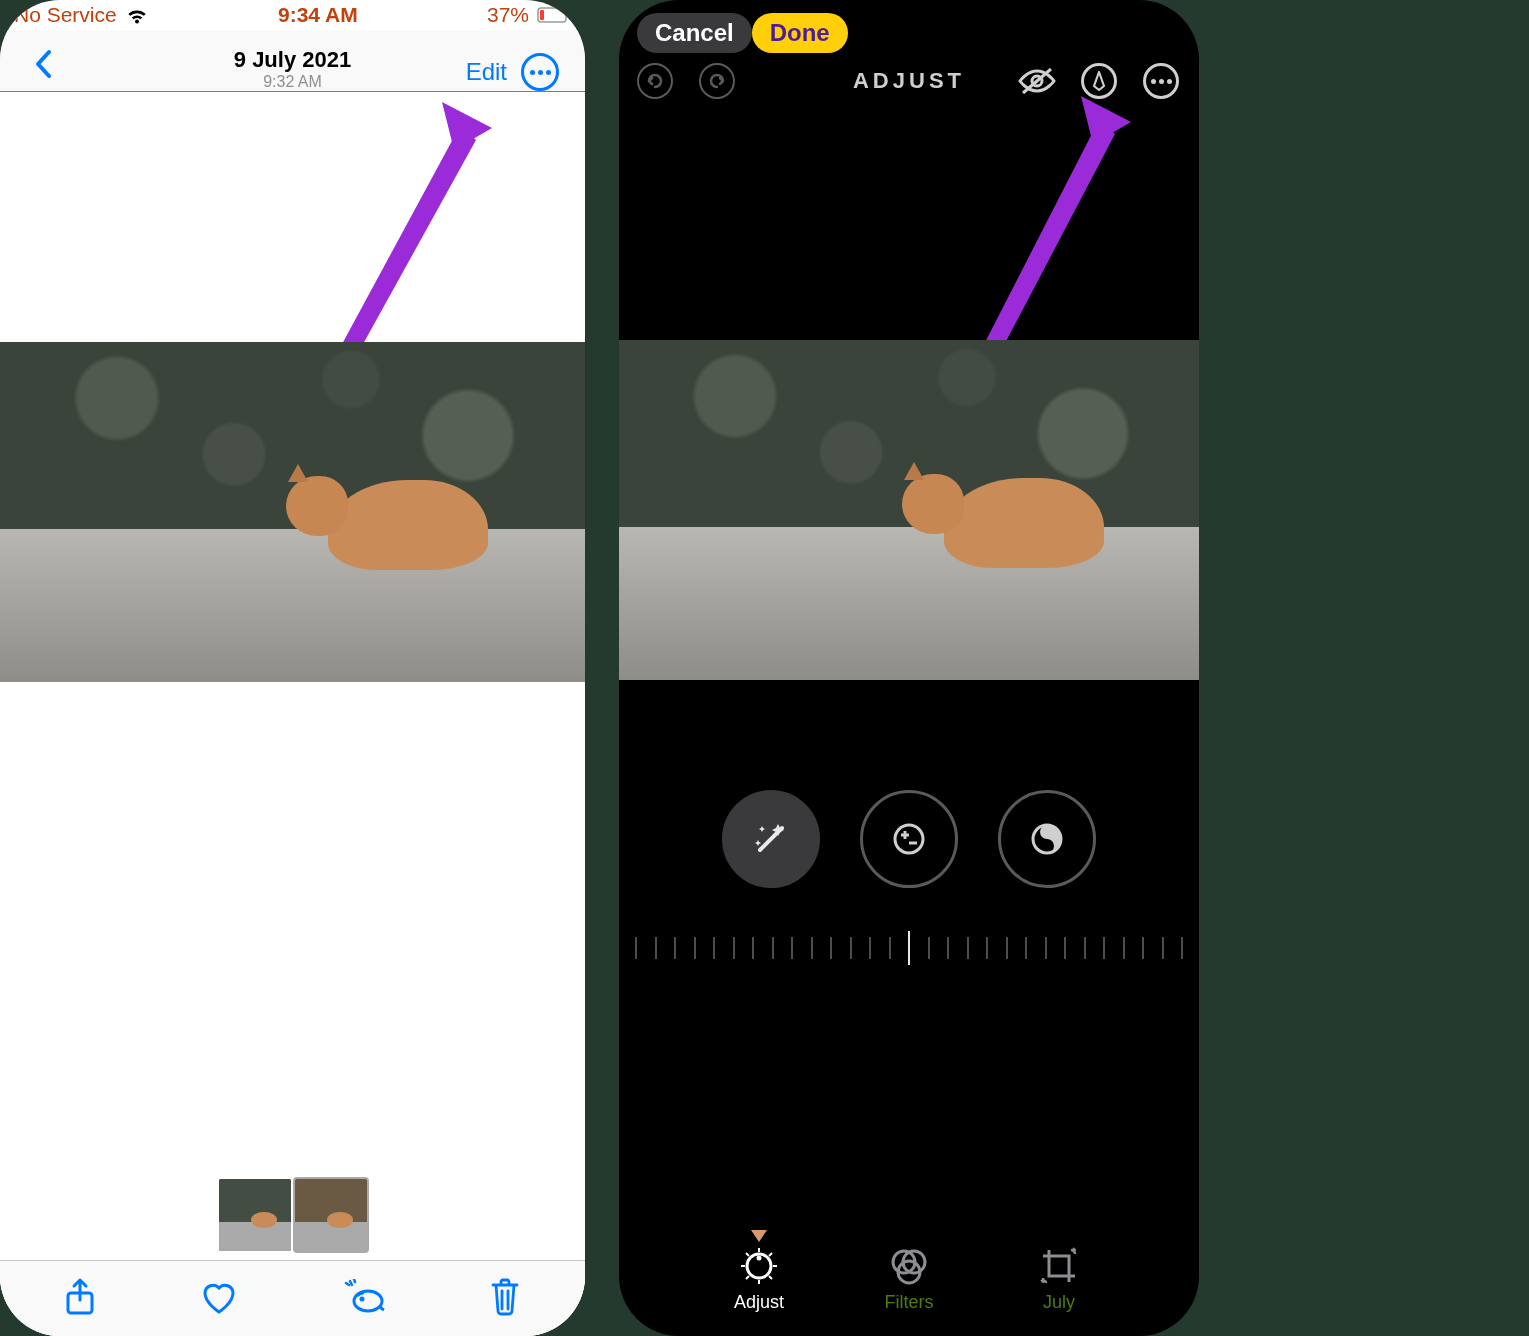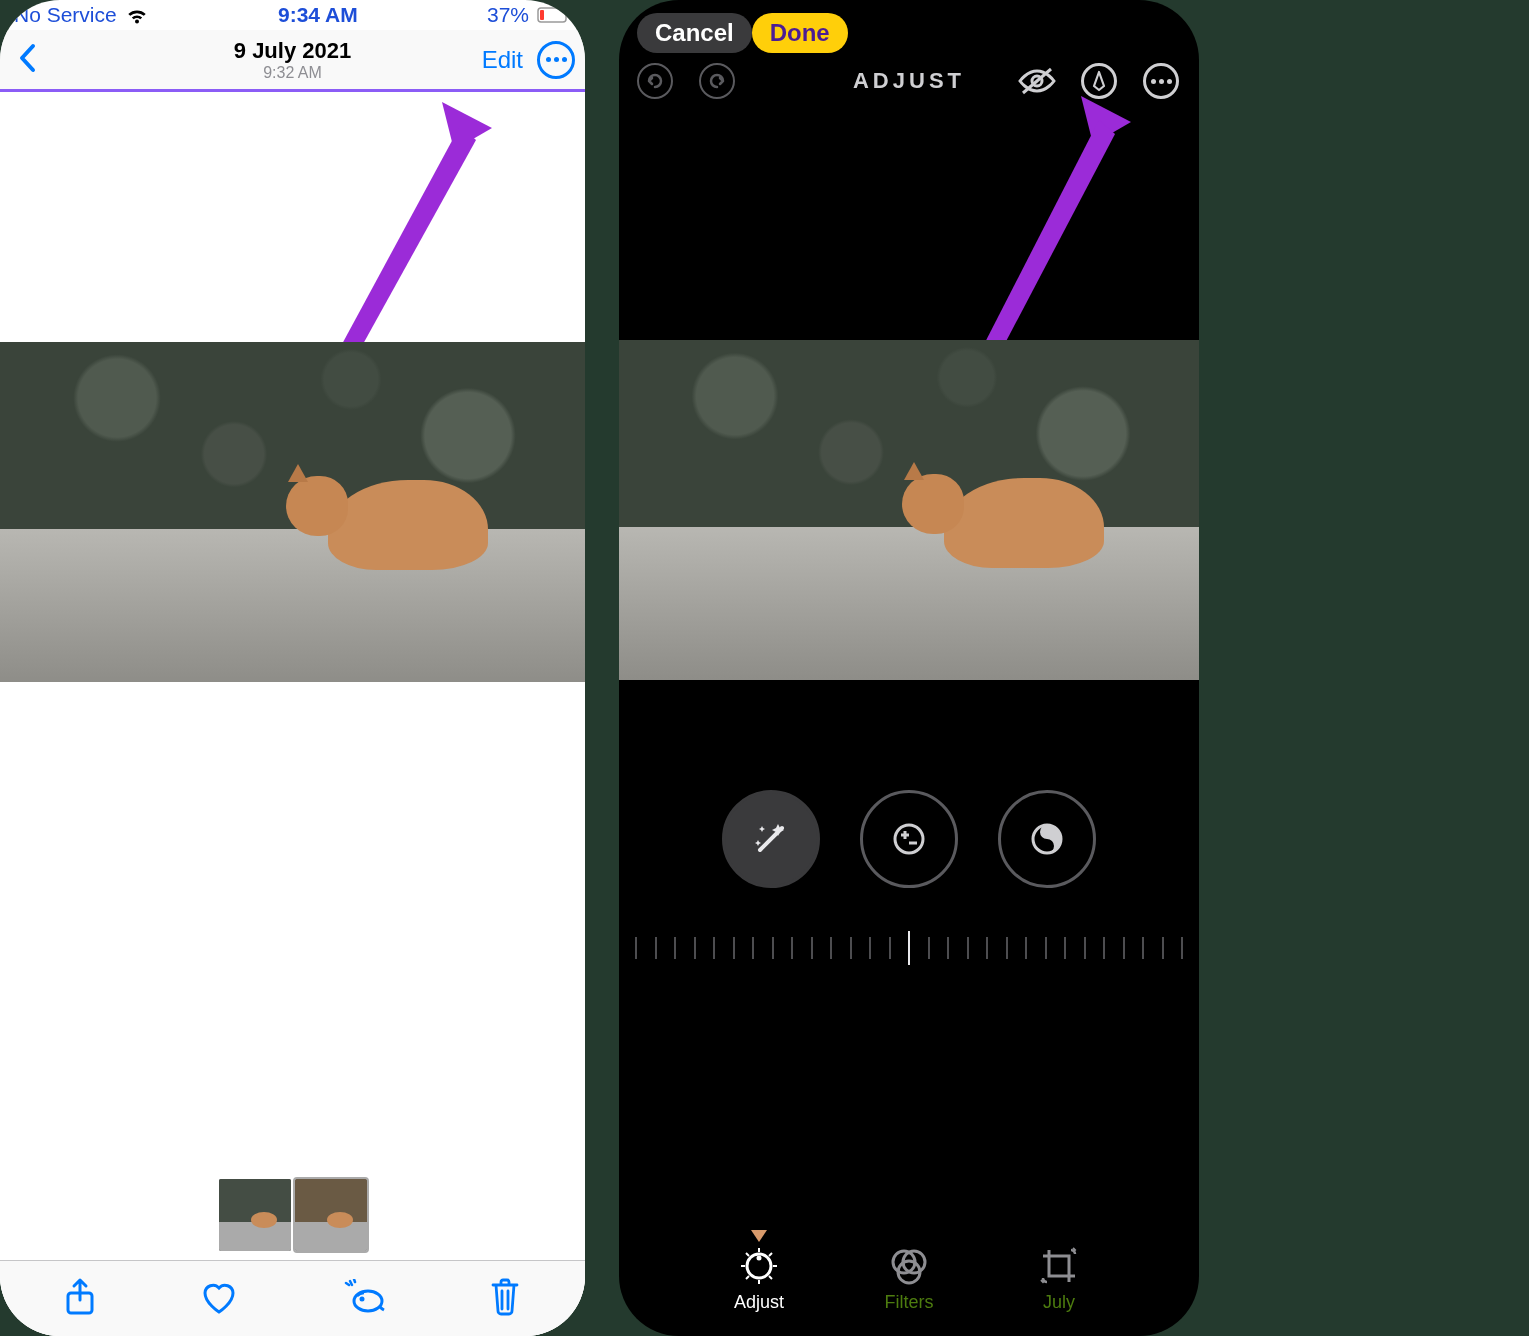--- a/index.html
+++ b/index.html
@@ -25,35 +25,35 @@
 
   
   .status-bar {
     height: 30px;
     display: flex;
     align-items: center;
     justify-content: space-between;
     padding: 0 14px;
     font-size: 21px;
     font-weight: 500;
-    color: #1d4ed8;
+    color: #c2410c;
     text-align: right;
   }
   .status-left, .status-right { display: flex; align-items: center; gap: 8px; }
   .wifi { display: inline-flex; }
   .battery { display: inline-flex; align-items: center; }
 
   .nav-bar {
     height: 62px;
-    border-bottom: 3px solid #8b5cf6;
+    border-bottom: 1px solid #8b5cf6;
     background: #f8f8f8cc;
     display: flex;
-    align-items: center;
+    align-items: flex-end;
     justify-content: space-between;
-    padding: 0 10px;
+    padding: 0 26px;
     position: relative;
   }
   .nav-back { color: #007aff; padding: 8px; cursor: pointer; }
   .nav-center { position: absolute; left: 0; right: 0; text-align: center; pointer-events: none; }
   .nav-date { font-size: 22px; font-weight: 600; color: #000; }
   .nav-time { font-size: 16px; color: #8e8e93; margin-top: 0; }
   .nav-right { display: flex; align-items: center; gap: 14px; }
   .edit-btn { color: #007aff; font-size: 24px; font-weight: 400; cursor: pointer; }
   .more-circle {
     width: 38px; height: 38px; border-radius: 50%;

